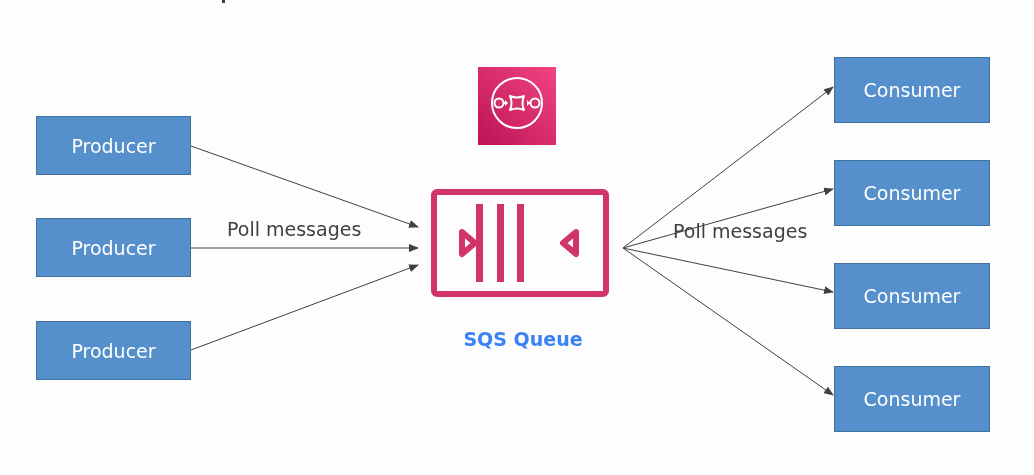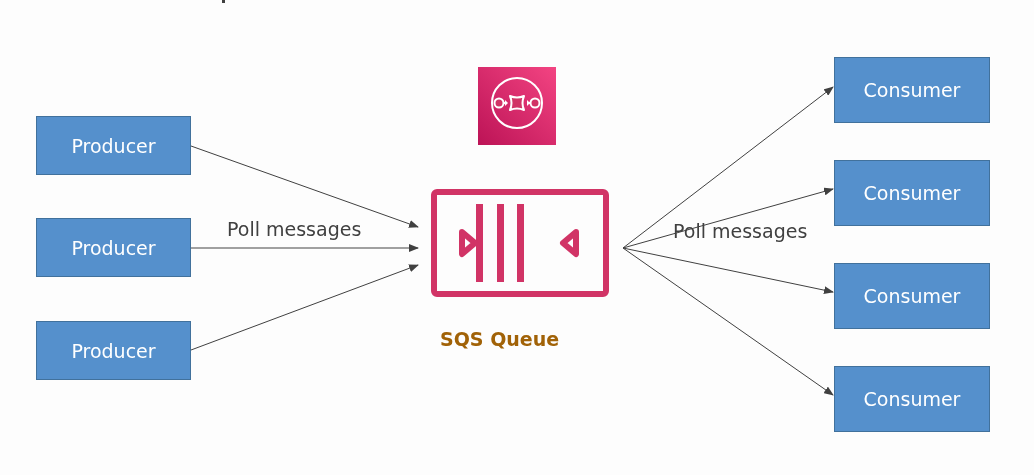--- a/index.html
+++ b/index.html
@@ -5,22 +5,22 @@
     html, body { margin: 0; padding: 0; background: #fdfdfd; }
     body { width: 1034px; height: 475px; position: relative; overflow: hidden;
            font-family: "DejaVu Sans", "Liberation Sans", sans-serif; }
     #canvas { position: absolute; left: 0; top: 0; width: 1034px; height: 475px; }
     .box { position: absolute; background: #5590cc; border: 1px solid #41719c;
            color: #ffffff; display: flex; align-items: center; justify-content: center;
            font-size: 19px; box-sizing: border-box; }
     .producer { left: 36px; width: 155px; height: 59px; }
     .consumer { left: 834px; width: 156px; height: 66px; }
     .label { position: absolute; color: #404040; font-size: 19px; white-space: nowrap; }
-    .sqs-label { position: absolute; left: 440px; width: 166px; top: 328px; text-align: left;
-                 color: #a16207; font-size: 19px; font-weight: bold; }
+    .sqs-label { position: absolute; left: 440px; width: 166px; top: 328px; text-align: center;
+                 color: #3b82f6; font-size: 19px; font-weight: bold; }
     .descender { position: absolute; left: 222px; top: 0; width: 3px; height: 3px; background: #404040; }
   </style>
 </head>
 <body>
 
 <div class="descender"></div>
 
 <svg id="canvas" width="1034" height="475" viewBox="0 0 1034 475">
   <defs>
     <marker id="arrowhead" markerWidth="10" markerHeight="8" refX="9" refY="4" orient="auto" markerUnits="userSpaceOnUse">

